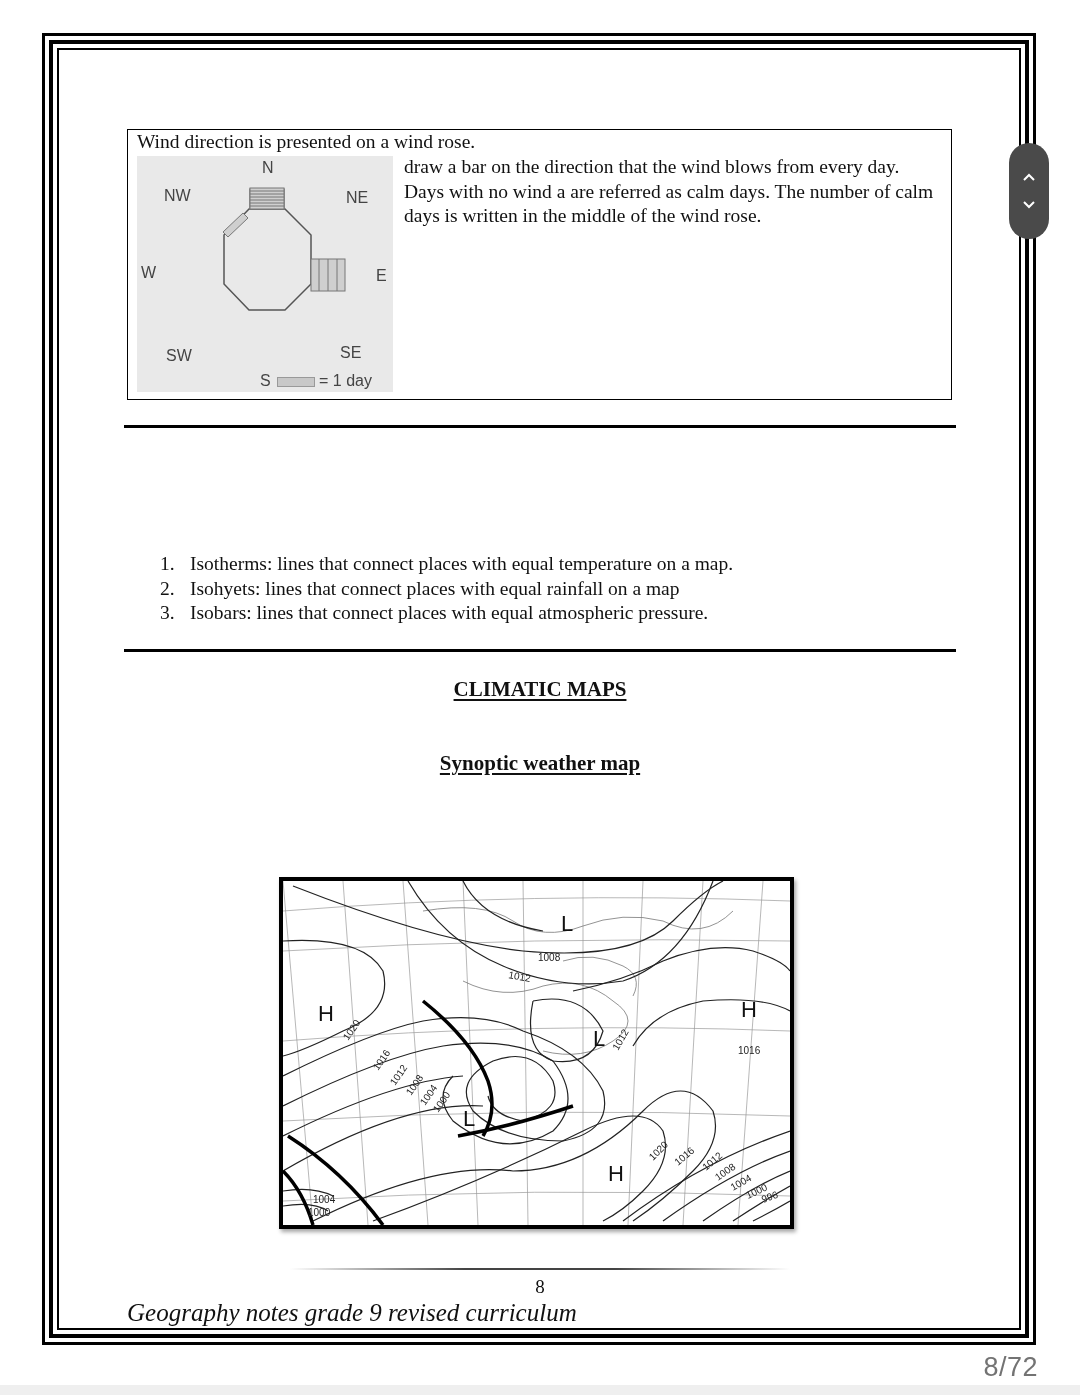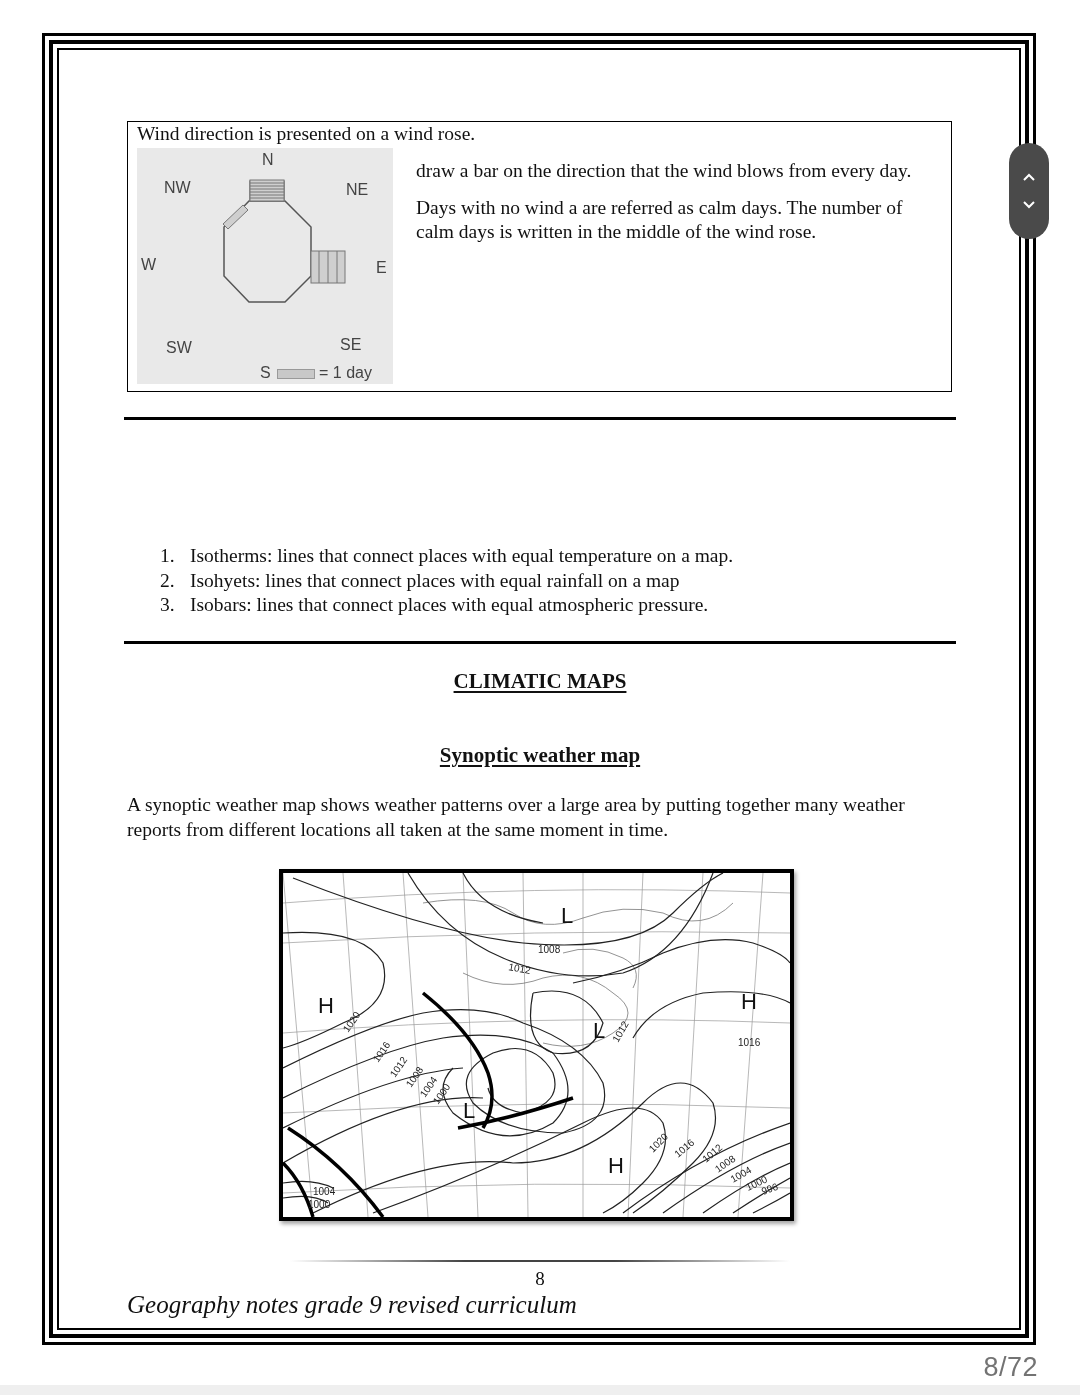--- a/index.html
+++ b/index.html
@@ -27,34 +27,34 @@
     position: absolute; left: 4px; top: 4px; right: 4px; bottom: 4px;
     border: 2px solid #000; box-sizing: border-box;
   }
   .scroll-pill {
     position: absolute; left: 1009px; top: 143px; width: 40px; height: 96px;
     background: #4a4a4a; border-radius: 20px; z-index: 5;
     display: flex; flex-direction: column; align-items: center; justify-content: center; gap: 18px;
   }
   .scroll-pill svg { display: block; }
 
-  .content { position: absolute; left: 0; top: 4px; width: 1080px; height: 1243px; }
+  .content { position: absolute; left: 0; top: 12px; width: 1080px; height: 1243px; }
   .abs { position: absolute; }
 
   .wind-box {
     left: 127px; top: 117px; width: 825px; height: 271px; border: 1px solid #000; box-sizing: border-box;
   }
   .wind-title { left: 137px; top: 119px; font-size: 19.5px; }
   .rose-img {
     left: 137px; top: 144px; width: 256px; height: 236px; background: #e9e9e9;
     font-family: "Liberation Sans", "DejaVu Sans", sans-serif; color: #444; font-size: 16px;
   }
   .rose-img span { position: absolute; }
   .wind-desc { left: 404px; top: 143px; width: 545px; font-size: 19.5px; line-height: 24.5px; }
-  .wind-desc p { margin: 12px; }
+  .wind-desc p { margin: 0; }
 
   .rule { left: 124px; width: 832px; height: 3px; background: #000; }
   .heading {
     left: 0; width: 1080px; text-align: center; font-weight: bold; font-size: 21px; text-decoration: underline;
     text-underline-offset: 3px;
   }
   .para { left: 127px; width: 800px; font-size: 19.5px; line-height: 24.5px; }
   .list { left: 160px; top: 540px; font-size: 19.5px; line-height: 24.5px; margin: 0; padding: 0; list-style: none; }
   .list li { display: flex; }
   .list .num { width: 30px; }
@@ -159,21 +159,20 @@
     <li>
         <span class="num">3.</span>
         <span>Isobars: lines that connect places with equal atmospheric pressure.</span>
       </li>
   </ol>
 
   <div class="abs rule" style="top:637px;"></div>
 
   <div class="abs heading" style="top:665px;">CLIMATIC MAPS</div>
   <div class="abs heading" style="top:739px;">Synoptic weather map</div>
-  <div class="abs para" style="top:789px;">A synoptic weather map shows weather patterns over a large area by putting together many weather reports from different locations all taken at the same moment in time.</div>
 
   <div class="abs map-frame">
     <svg width="507" height="344" viewBox="0 0 507 344" style="font-family:'Liberation Sans','DejaVu Sans',sans-serif;">
 
       <g stroke="#999" stroke-width="0.7" fill="none">
         <path d="M0,30 Q250,10 507,20"></path>
         <path d="M0,70 Q250,55 507,60"></path>
         <path d="M0,160 Q250,140 507,150"></path>
         <path d="M0,240 Q250,225 507,235"></path>
         <path d="M0,320 Q250,305 507,315"></path>

